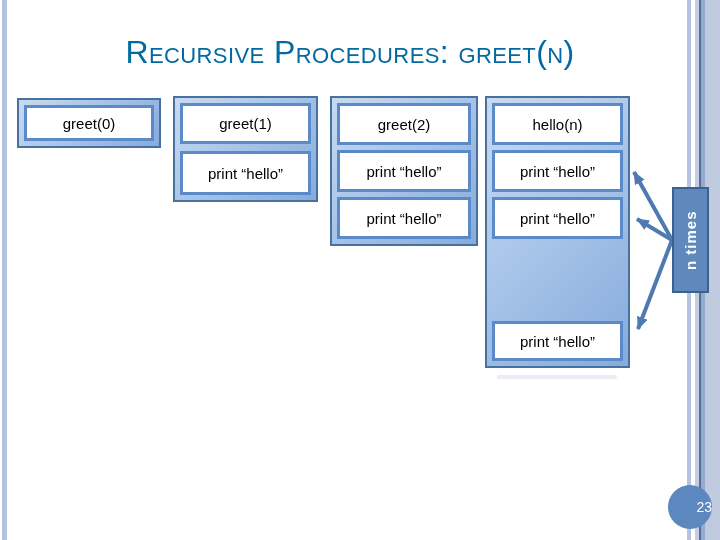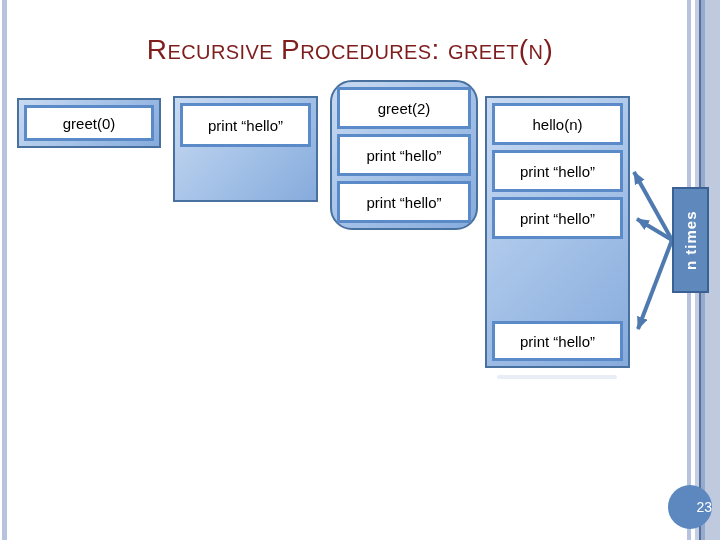--- a/index.html
+++ b/index.html
@@ -12,23 +12,23 @@
   .stripe-left        { left:2px;  width:5px;  background:#b5c3de; }
   .stripe-r1          { left:687px; width:4px; background:#b5c3de; }
   .stripe-r-block     { left:695px; width:25px; background:#c3cee3; }
   .stripe-r-dark      { left:699px; width:2px; background:#56719c; }
   .stripe-r-med       { left:701px; width:4px; background:#97aacc; }
   .stripe-r-light     { left:705px; width:15px; background:#bfcadf; }
 
   .title {
     position:absolute; top:34px; left:0; right:20px;
     text-align:center; margin:0;
-    font-size:28px; font-weight:400; letter-spacing:0.4px;
+    font-size:32px; font-weight:400; letter-spacing:0.4px;
     font-variant:small-caps;
-    color:#7f1d1d;
+    color:#0369a1;
   }
 
   .frame {
     position:absolute; box-sizing:border-box;
     border:2px solid #49719f;
     background:linear-gradient(135deg,#c9daf1 0%, #a9c5e9 45%, #86abdc 100%);
     padding:5px;
     display:flex; flex-direction:column; gap:5px;
   }
   .wbox {
@@ -79,26 +79,29 @@
 
   <h1 class="title">Recursive Procedures: greet(n)</h1>
 
   <div class="frame" style="left:17px; top:98px; width:144px; height:50px;">
     <div class="wbox" style="flex:1;">
       <span>greet(0)</span>
     </div>
   </div>
 
   <div class="frame" style="left:173px; top:96px; width:145px; height:106px; gap:7px;">
+    <div class="wbox" style="height:41px;">
+      <span>greet(1)</span>
+    </div>
     <div class="wbox" style="height:44px;">
       <span>print “hello”</span>
     </div>
   </div>
 
-  <div class="frame" style="left:330px; top:80px; width:148px; height:150px;border-radius:22px;">
+  <div class="frame" style="left:330px; top:96px; width:148px; height:150px;">
     <div class="wbox" style="height:42px;">
       <span>greet(2)</span>
     </div>
     <div class="wbox" style="height:42px;">
       <span>print “hello”</span>
     </div>
     <div class="wbox" style="height:42px;">
       <span>print “hello”</span>
     </div>
   </div>

